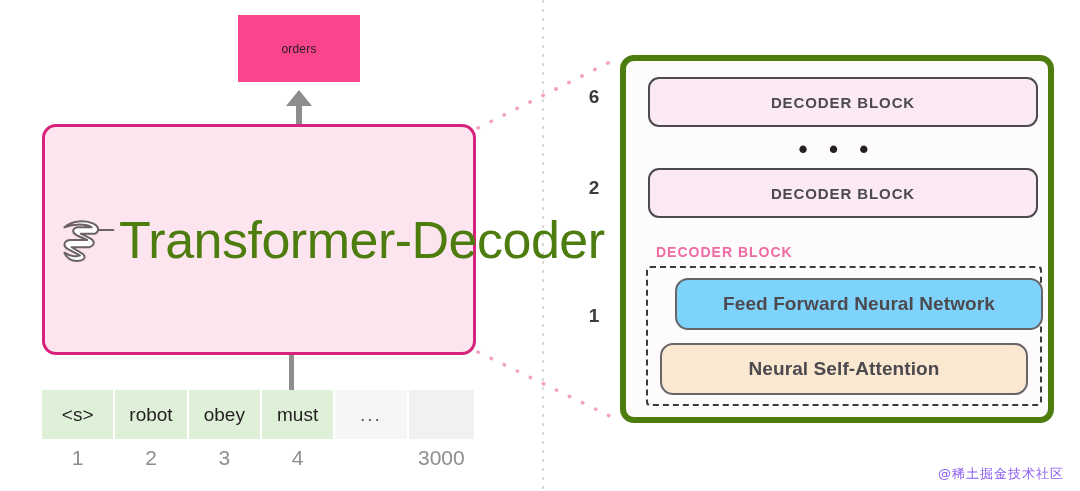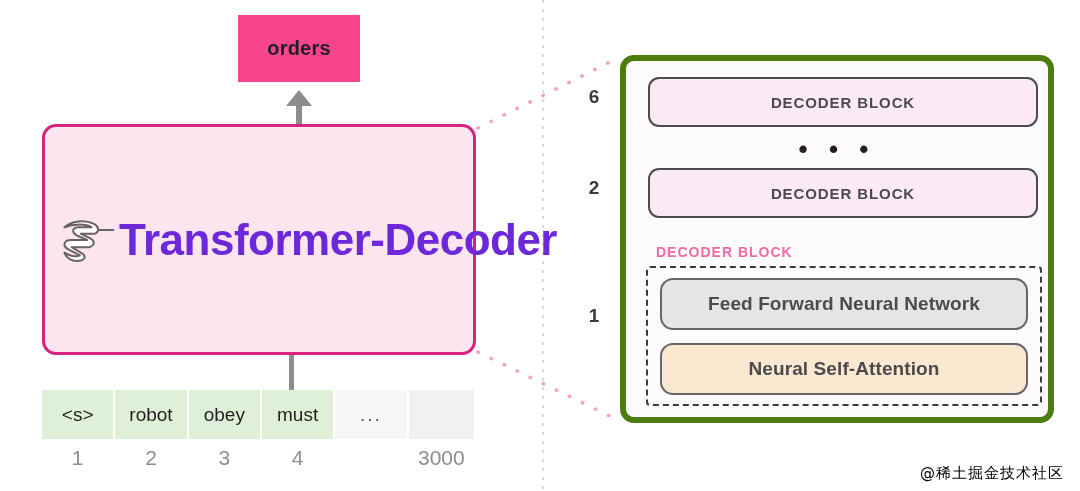--- a/index.html
+++ b/index.html
@@ -38,24 +38,23 @@
     left: 238px;
     top: 15px;
     width: 122px;
     height: 67px;
     background: #f9458e;
     display: flex;
     align-items: center;
     justify-content: center;
   }
   .orders-box .label {
-    font-size: 20px;
+    font-size: 12px;
     color: #231f20;
     letter-spacing: 0.2px;
-    font-weight: bold;
   }
 
   
   .up-arrow {
     position: absolute;
     left: 285px;
     top: 90px;
     width: 28px;
     height: 36px;
   }
@@ -75,23 +74,23 @@
     padding-left: 8px;
   }
   .decoder-box .logo {
     width: 58px;
     height: 58px;
     flex: none;
     margin-left: 6px;
     margin-right: 2px;
   }
   .decoder-box .title {
-    font-size: 44px;
-    font-weight: 700;
-    color: #6d28d9;
+    font-size: 52px;
+    font-weight: 400;
+    color: #4d7c0f;
     letter-spacing: -0.5px;
     white-space: nowrap;
   }
 
   
   .down-stub {
     position: absolute;
     left: 289px;
     top: 355px;
     width: 5px;
@@ -229,33 +228,33 @@
     display: flex;
     align-items: center;
     justify-content: center;
   }
   .inner-blk .inner-label {
     font-size: 19px;
     font-weight: bold;
     color: #4d4a4f;
     letter-spacing: 0.1px;
   }
-  .inner-blk.ffnn   { top: 10px;  background: #e5e5e5; }
+  .inner-blk.ffnn   { top: 10px;  background: #7dd3fc; margin-left: 15px; }
   .inner-blk.attn   { top: 75px;  background: #fbe8d0; }
 
   
   .connector { position: absolute; left: 0; top: 0; width: 1080px; height: 491px; pointer-events: none; }
 
   
   .watermark {
     position: absolute;
     right: 16px;
     bottom: 8px;
-    font-size: 15px;
-    color: #000000;
+    font-size: 13px;
+    color: #8b5cf6;
     letter-spacing: 1px;
     font-family: "DejaVu Sans", sans-serif;
   }
 </style>
 </head>
 <body>
 
 <div id="stage">
 
   <div class="divider"></div>

